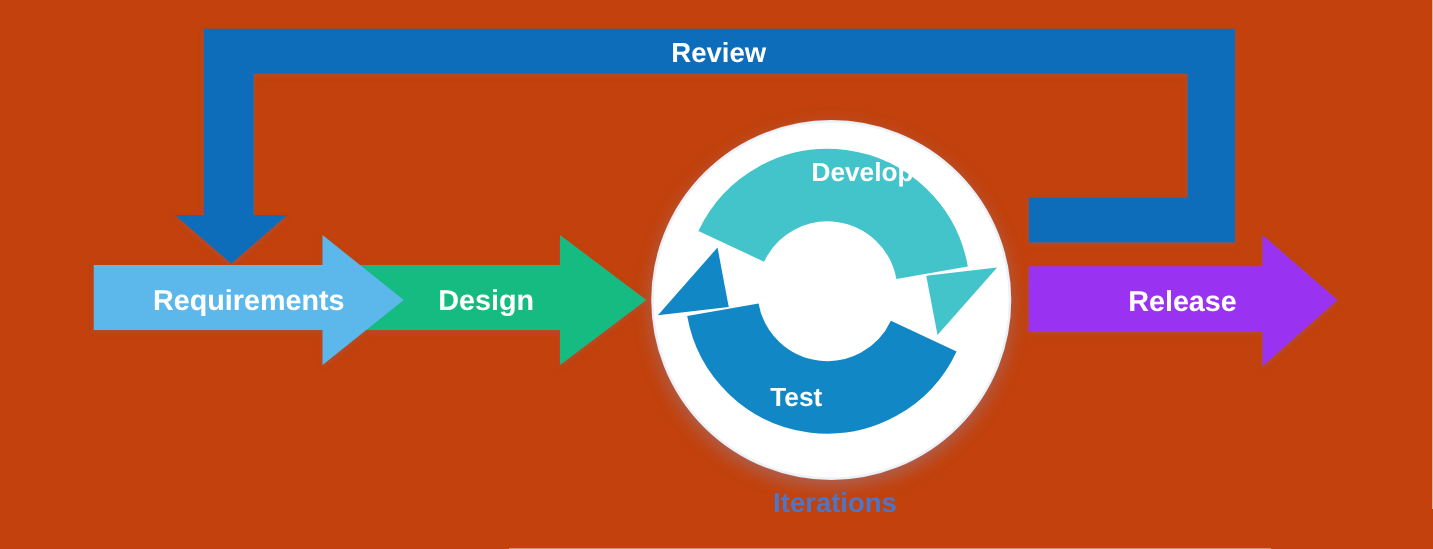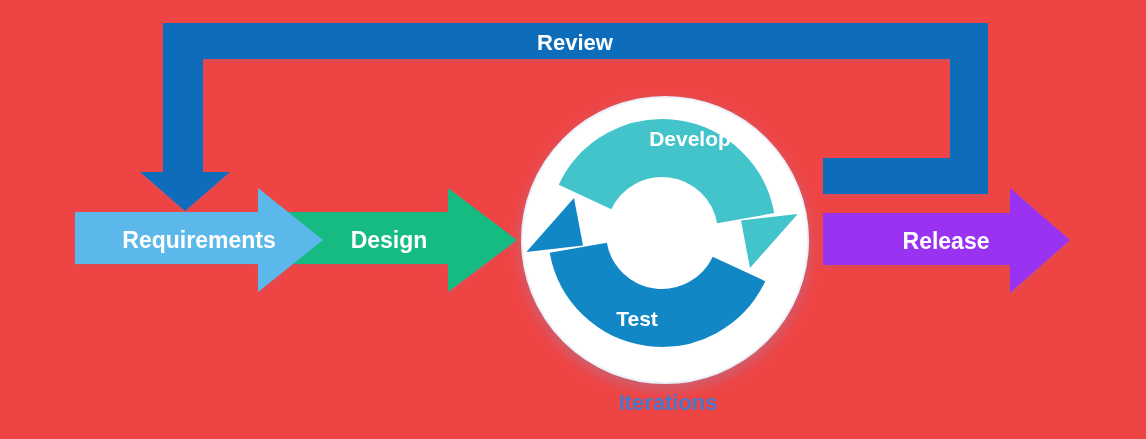--- a/index.html
+++ b/index.html
@@ -8,21 +8,21 @@
     background: #ffffff;
     width: 1146px;
     height: 439px;
     overflow: hidden;
     font-family: "Liberation Sans", sans-serif;
   }
   .stage {
     position: relative;
     width: 1146px;
     height: 439px;
-    background: #ef4444;
+    background: #c2410c;
   }
   svg { display: block; }
   text {
     font-family: "Liberation Sans", sans-serif;
     font-weight: bold;
   }
   .arrow-label {
     font-size: 23px;
     fill: #ffffff;
   }

